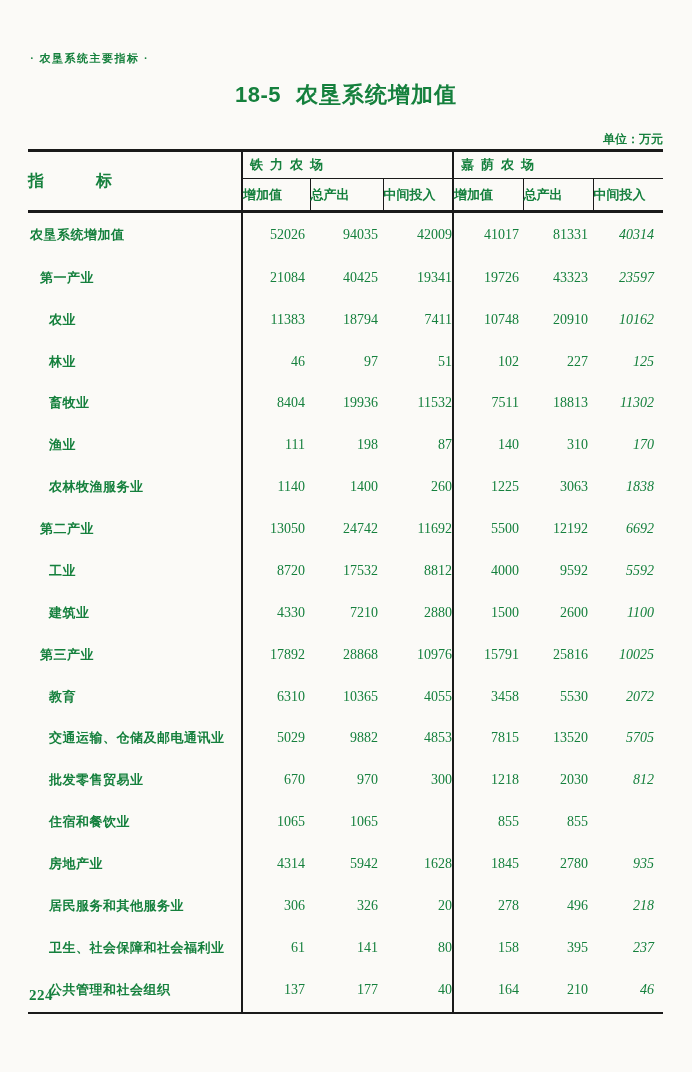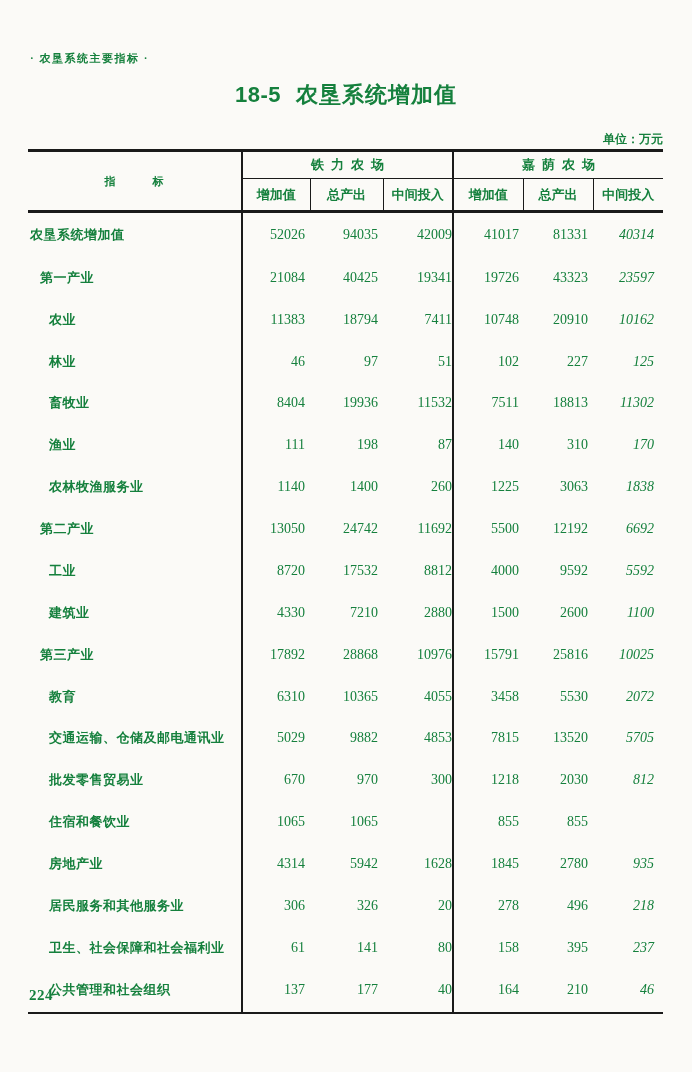--- a/index.html
+++ b/index.html
@@ -30,27 +30,27 @@
     position:absolute; top:149px; left:28px;
     width:635px; height:865px;
     border-collapse:collapse; table-layout:fixed;
     border-top:3px solid #1a1a1a;
     border-bottom:2.5px solid #1a1a1a;
   }
   tr.hrow1 { height:28px; }
   tr.hrow2 { height:33px; }
   th {
     font-family:Liberation Serif, serif;
-    font-weight:bold; text-align:center; vertical-align:middle;
+    font-weight:bold; text-align:left; vertical-align:middle;
     font-size:13px;
   }
   .th-indicator {
     border-right:2px solid #1a1a1a;
     border-bottom:3px solid #1a1a1a;
-    font-size:11px; letter-spacing:1px;
+    font-size:16px; letter-spacing:1px;
   }
   .th-group { border-bottom:1.5px solid #1a1a1a; letter-spacing:7px; text-indent:7px; }
   .th-group.g1 { border-right:2px solid #1a1a1a; }
   .th-sub { border-bottom:3px solid #1a1a1a; }
   .th-sub.sep-thin { border-right:1.5px solid #1a1a1a; }
   .th-sub.sep-thick { border-right:2px solid #1a1a1a; }
   tbody td { vertical-align:middle; font-size:13px; }
   td.cell-indicator {
     font-weight:bold; border-right:2px solid #1a1a1a;
     letter-spacing:0.5px; white-space:nowrap; overflow:hidden;

